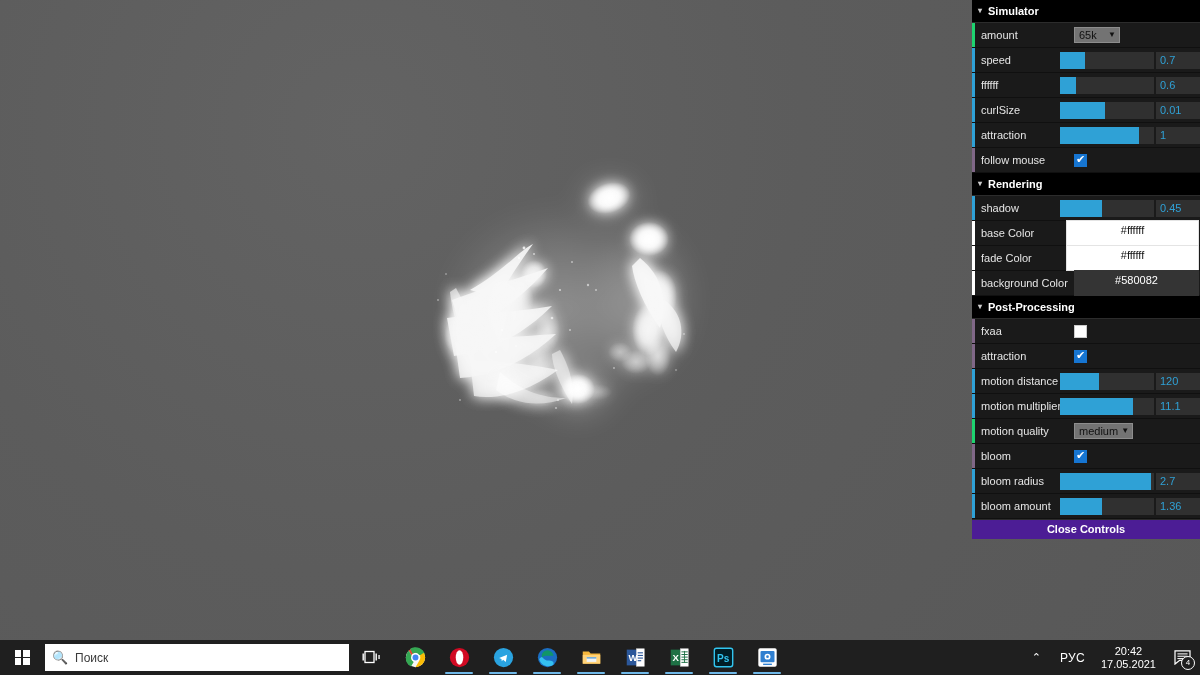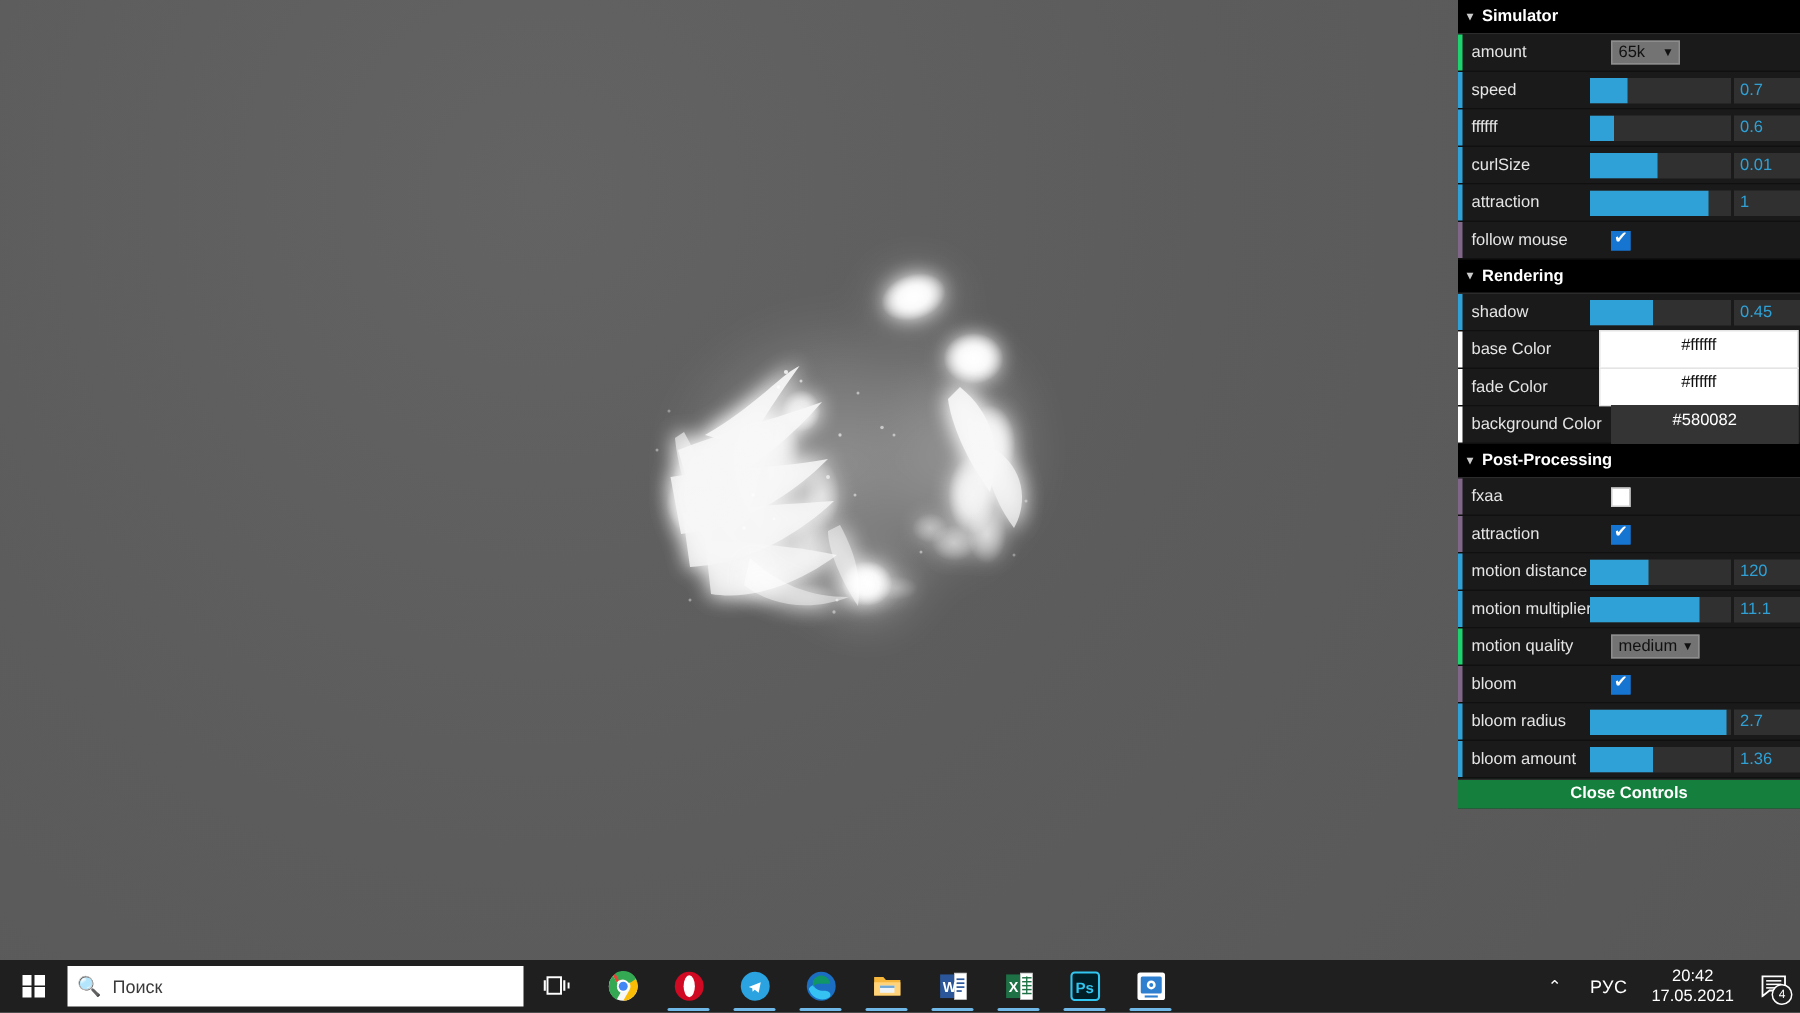--- a/index.html
+++ b/index.html
@@ -191,21 +191,21 @@
     overflow: hidden;
   }
   .colorfield.dark {
     background: #343434;
     color: #ffffff;
     border-color: #343434;
   }
   .row.overflow .lbl { width: 92px; min-width: 92px; }
 
   .close-controls {
-    background: #15803d;
+    background: #4c1d95;
     color: #ffffff;
     text-align: center;
     font-size: 11px;
     font-weight: bold;
     height: 19px;
     line-height: 19px;
     border-top: 1px solid #2c2c2c;
   }
 
   

